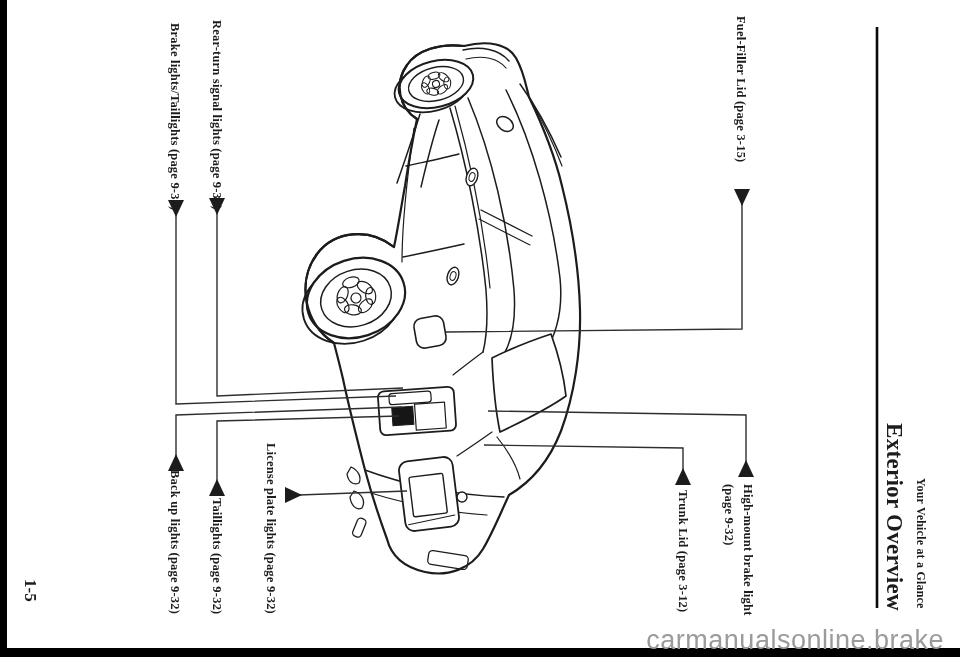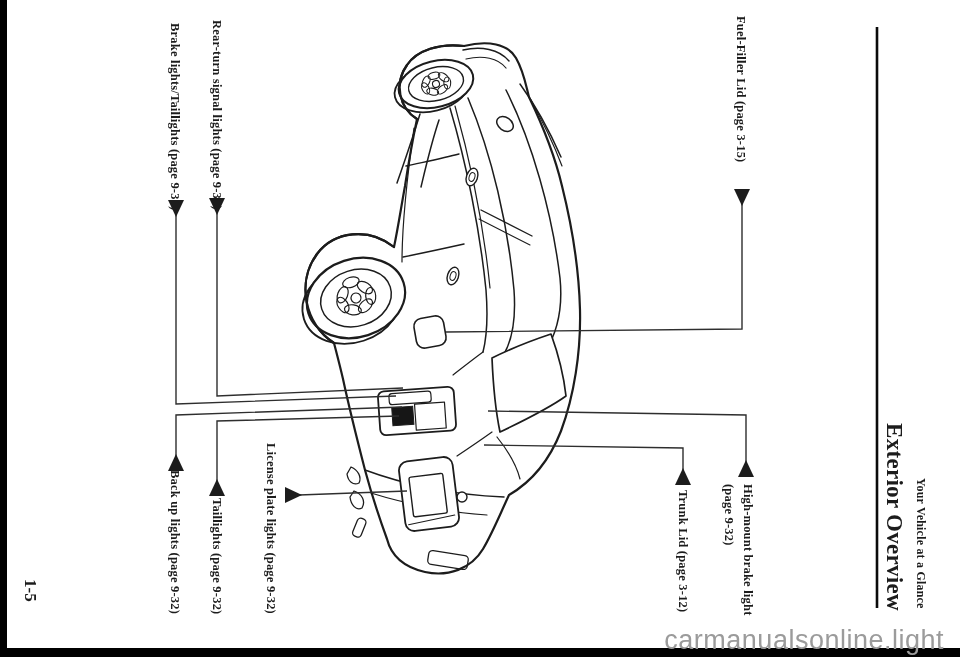--- a/index.html
+++ b/index.html
@@ -221,13 +221,13 @@
 <div class="vlabel-group" style="left:717px;top:484px;">
   <div class="vline">High-mount brake light</div>
   <div class="vline">(page 9-32)</div>
 </div>
 
 <div class="kicker" style="left:913px;bottom:48px;">Your Vehicle at a Glance</div>
 <div class="big-title" style="left:881px;bottom:46px;">Exterior Overview</div>
 
 <div class="page-num" style="left:20px;top:579px;">1-5</div>
 
-<div class="watermark">carmanualsonline.light</div>
+<div class="watermark">carmanualsonline.brake</div>
 
 </body></html>

